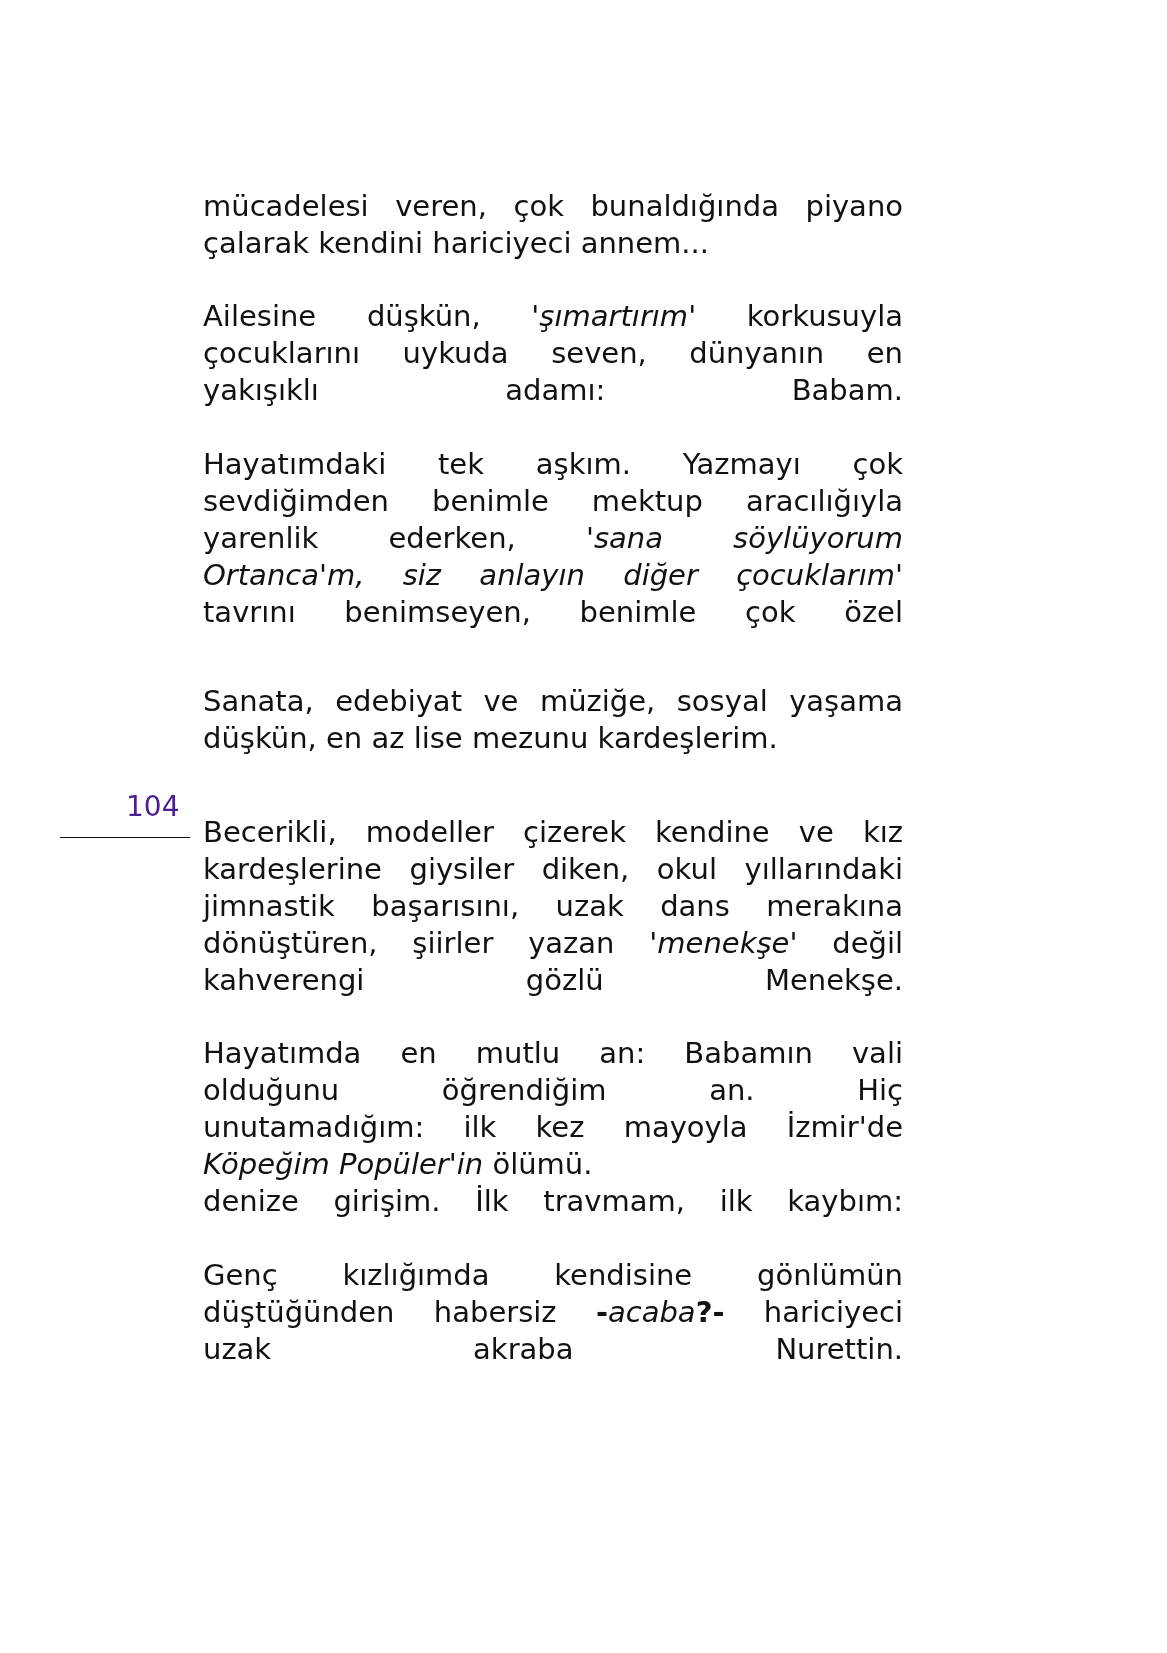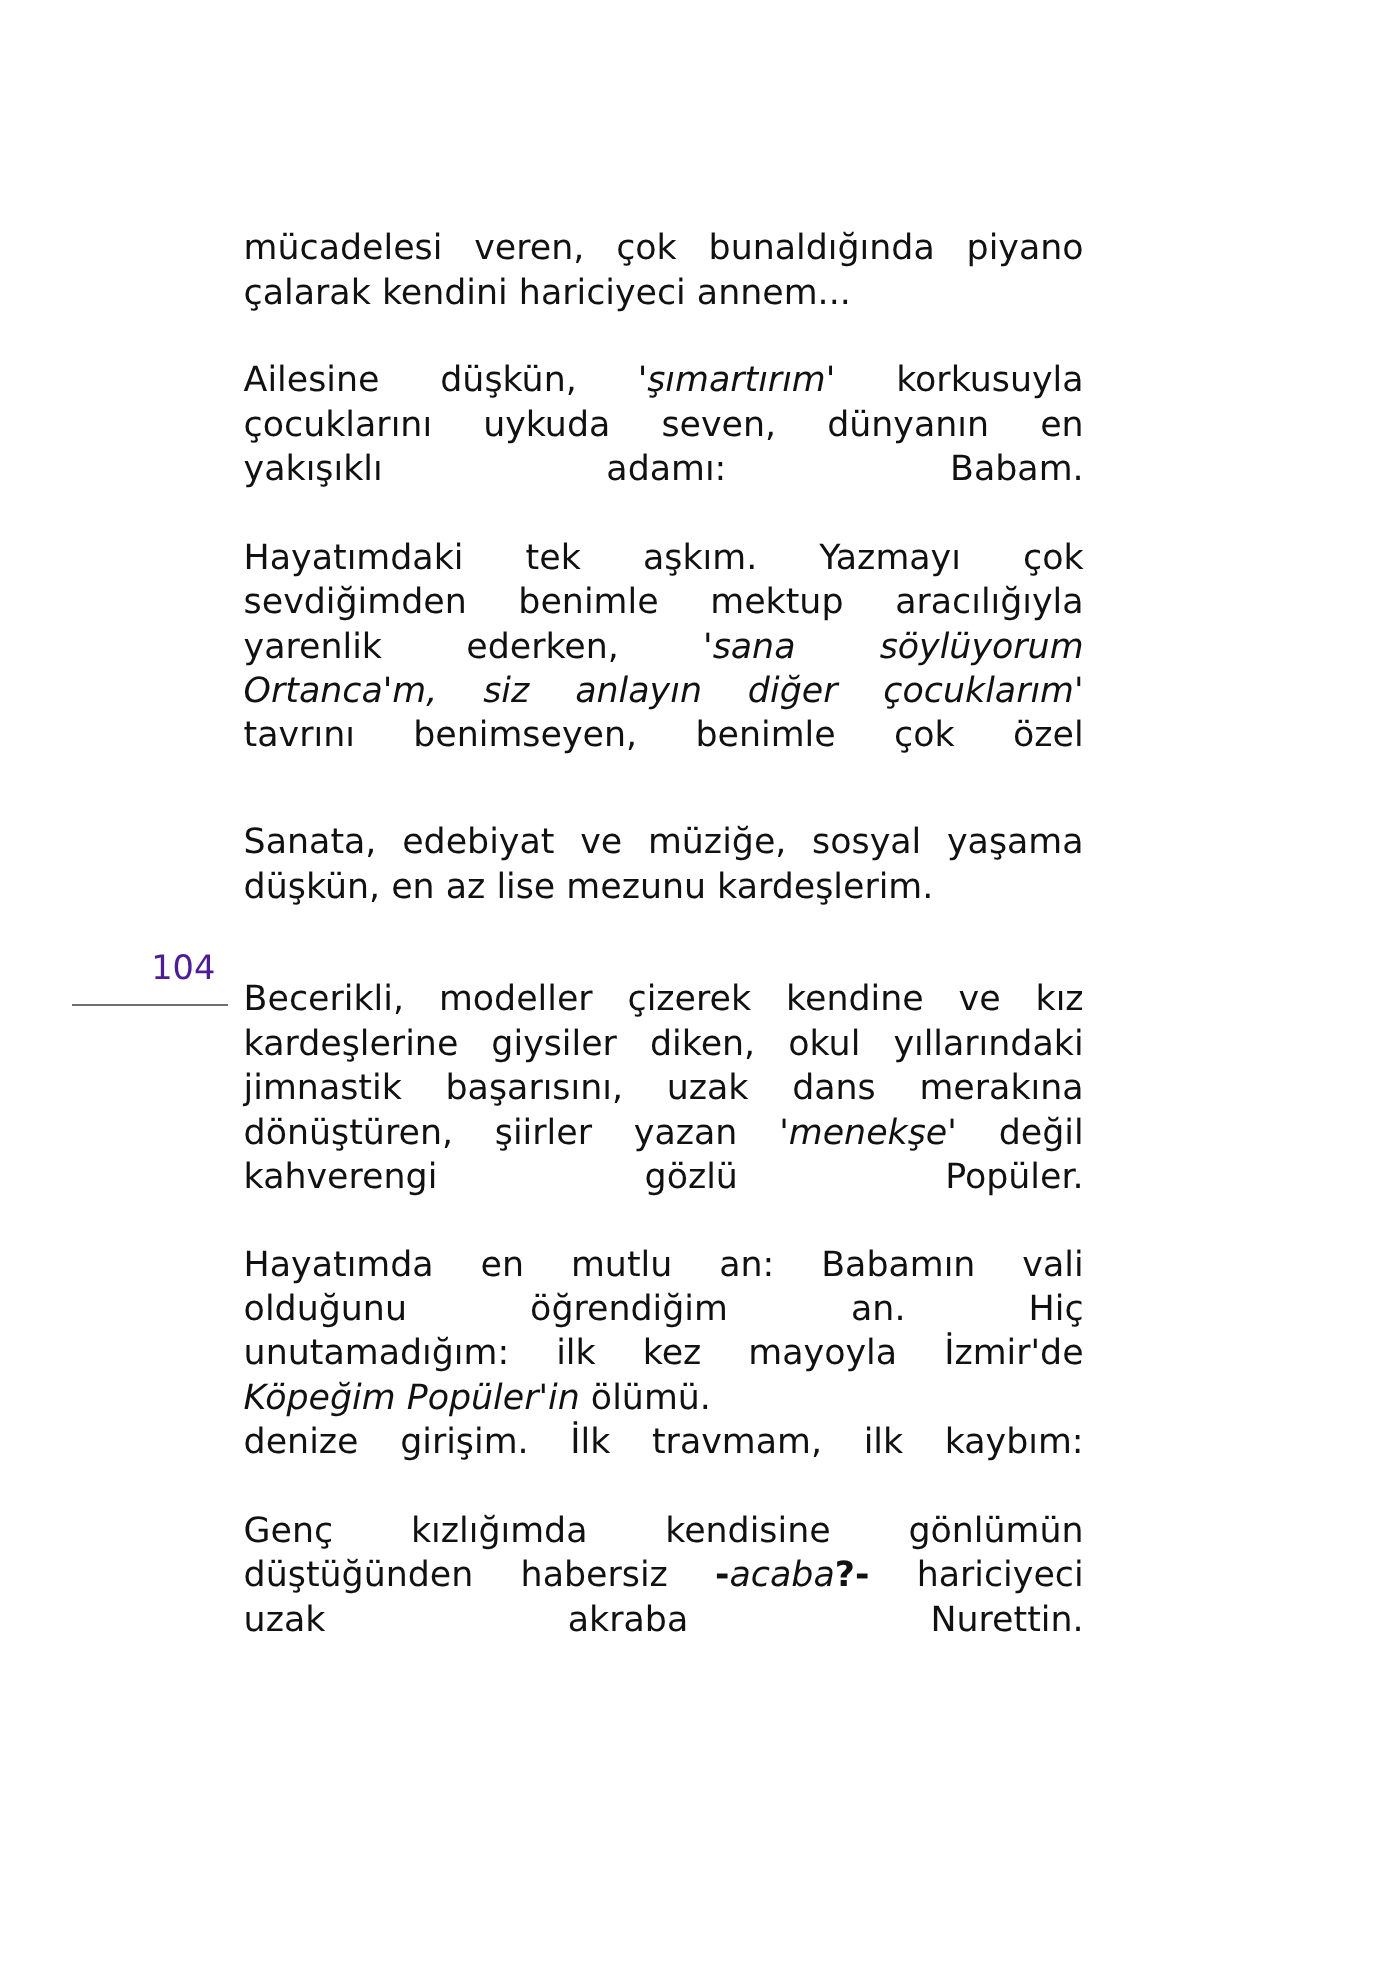--- a/index.html
+++ b/index.html
@@ -40,21 +40,21 @@
       </div>
       <div class="para" style="top: 683px;">
         <span class="line"><span>Sanata, edebiyat ve müziğe, sosyal yaşama</span></span>
         <span class="line last"><span>düşkün, en az lise mezunu kardeşlerim.</span></span>
       </div>
       <div class="para" style="top: 814px;">
         <span class="line"><span>Becerikli, modeller çizerek kendine ve kız</span></span>
         <span class="line"><span>kardeşlerine giysiler diken, okul yıllarındaki</span></span>
         <span class="line"><span>jimnastik başarısını, uzak dans merakına</span></span>
         <span class="line"><span>dönüştüren, şiirler yazan '</span><span class="it">menekşe</span><span>' değil</span></span>
-        <span class="line justify-last"><span>kahverengi gözlü Popüler.</span></span>
+        <span class="line justify-last"><span>kahverengi gözlü Menekşe.</span></span>
       </div>
       <div class="para" style="top: 1035px;">
         <span class="line"><span>Hayatımda en mutlu an: Babamın vali</span></span>
         <span class="line"><span>olduğunu öğrendiğim an. Hiç</span></span>
         <span class="line"><span>unutamadığım: ilk kez mayoyla İzmir'de</span></span>
         <span class="line last"><span class="it">Köpeğim Popüler</span><span>'</span><span class="it">in</span><span> ölümü.</span></span>
         <span class="line"><span>denize girişim. İlk travmam, ilk kaybım:</span></span>
       </div>
       <div class="para" style="top: 1257px;">
         <span class="line"><span>Genç kızlığımda kendisine gönlümün</span></span>

